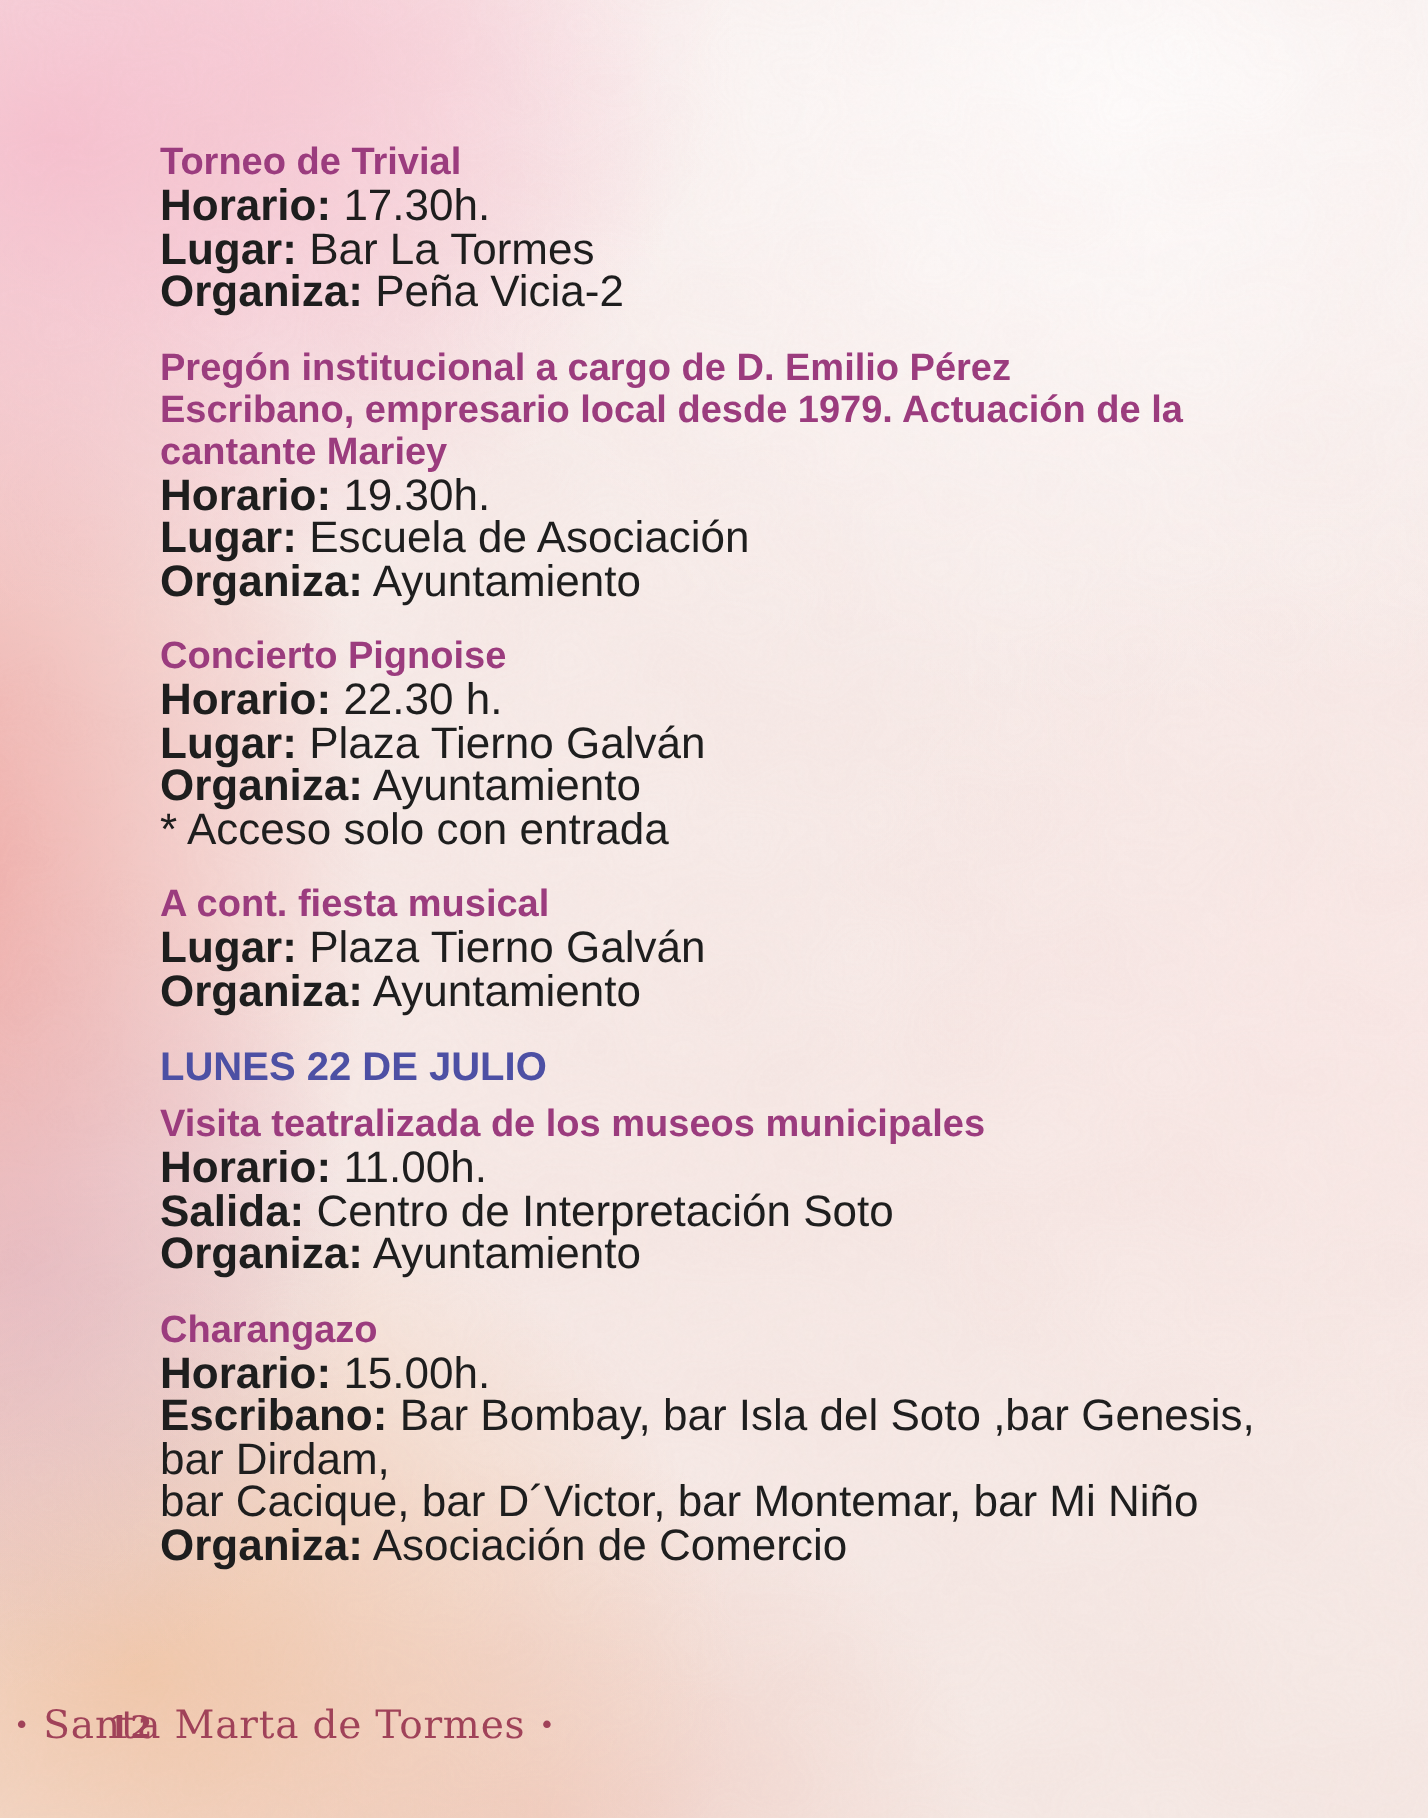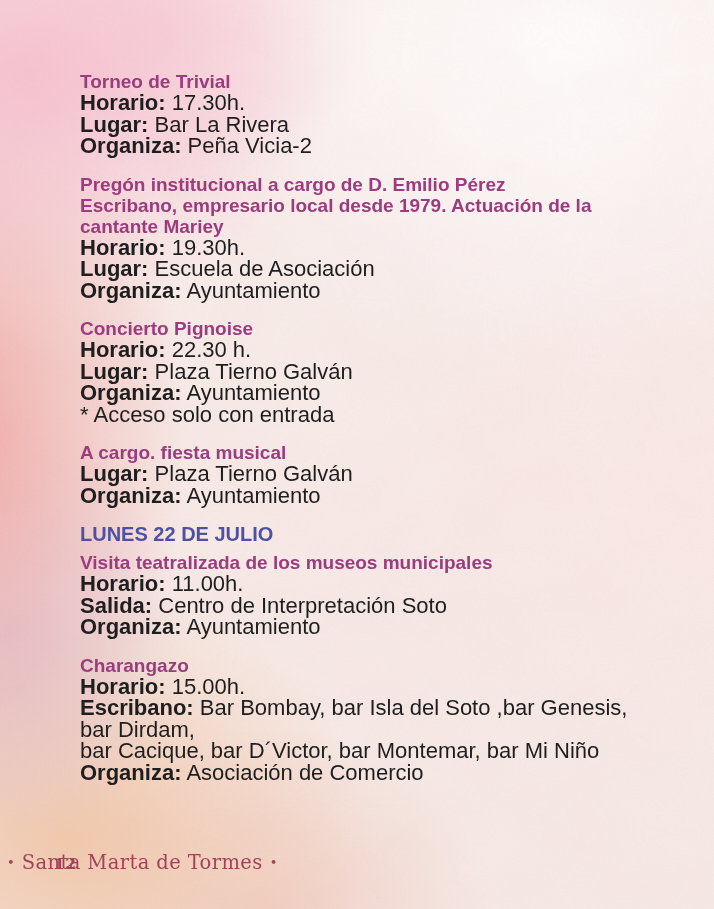--- a/index.html
+++ b/index.html
@@ -49,40 +49,40 @@
     <feColorMatrix type="matrix" values="0 0 0 0 0.72  0 0 0 0 0.52  0 0 0 0 0.52  0 0 0 0.16 0"></feColorMatrix>
   </filter>
   <rect width="714" height="909" filter="url(#blotch)" opacity="0.16"></rect>
   <rect width="714" height="909" filter="url(#grain)" opacity="0.35"></rect>
 </svg>
 
 <main class="content">
     <section class="sec sec-event">
       <h2 class="title t-event">Torneo de Trivial</h2>
       <p class="detail"><strong>Horario:</strong> <span class="val">17.30h.</span></p>
-      <p class="detail"><strong>Lugar:</strong> <span class="val">Bar La Rivera</span></p>
+      <p class="detail"><strong>Lugar:</strong> <span class="val">Bar La Tormes</span></p>
       <p class="detail"><strong>Organiza:</strong> <span class="val">Peña Vicia-2</span></p>
     </section>
     <section class="sec sec-event">
       <h2 class="title t-event">Pregón institucional a cargo de D. Emilio Pérez
 Escribano, empresario local desde 1979. Actuación de la
 cantante Mariey</h2>
       <p class="detail"><strong>Horario:</strong> <span class="val">19.30h.</span></p>
       <p class="detail"><strong>Lugar:</strong> <span class="val">Escuela de Asociación</span></p>
       <p class="detail"><strong>Organiza:</strong> <span class="val">Ayuntamiento</span></p>
     </section>
     <section class="sec sec-event">
       <h2 class="title t-event">Concierto Pignoise</h2>
       <p class="detail"><strong>Horario:</strong> <span class="val">22.30 h.</span></p>
       <p class="detail"><strong>Lugar:</strong> <span class="val">Plaza Tierno Galván</span></p>
       <p class="detail"><strong>Organiza:</strong> <span class="val">Ayuntamiento</span></p>
       <p class="detail note"><span class="val">* Acceso solo con entrada</span></p>
     </section>
     <section class="sec sec-event">
-      <h2 class="title t-event">A cargo. fiesta musical</h2>
+      <h2 class="title t-event">A cont. fiesta musical</h2>
       <p class="detail"><strong>Lugar:</strong> <span class="val">Plaza Tierno Galván</span></p>
       <p class="detail"><strong>Organiza:</strong> <span class="val">Ayuntamiento</span></p>
     </section>
     <section class="sec sec-day">
       <h2 class="title t-day">LUNES 22 DE JULIO</h2>
     </section>
     <section class="sec sec-event">
       <h2 class="title t-event">Visita teatralizada de los museos municipales</h2>
       <p class="detail"><strong>Horario:</strong> <span class="val">11.00h.</span></p>
       <p class="detail"><strong>Salida:</strong> <span class="val">Centro de Interpretación Soto</span></p>

